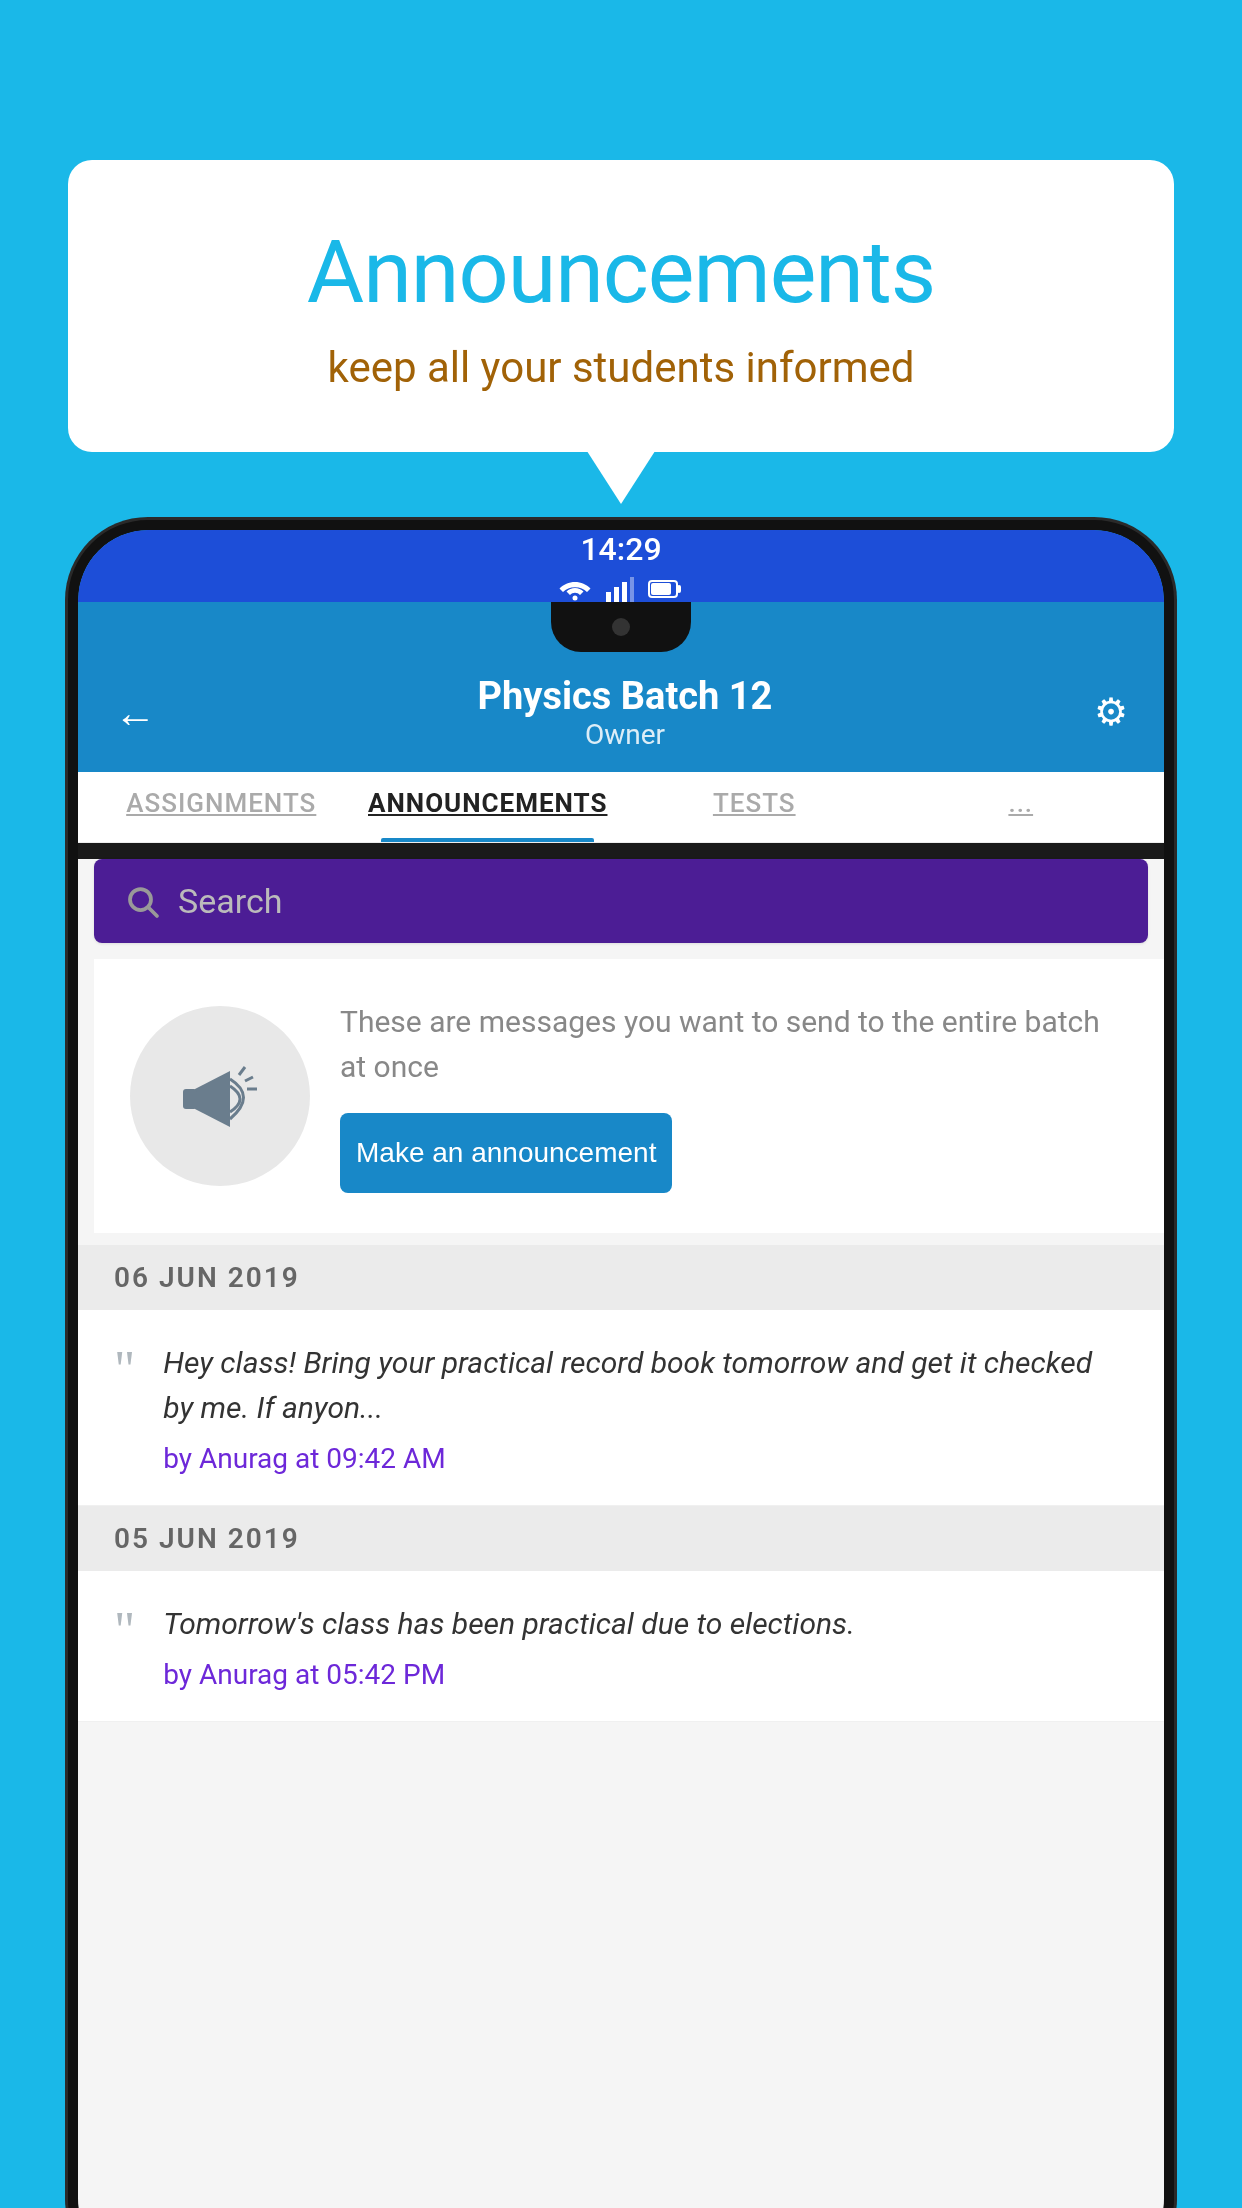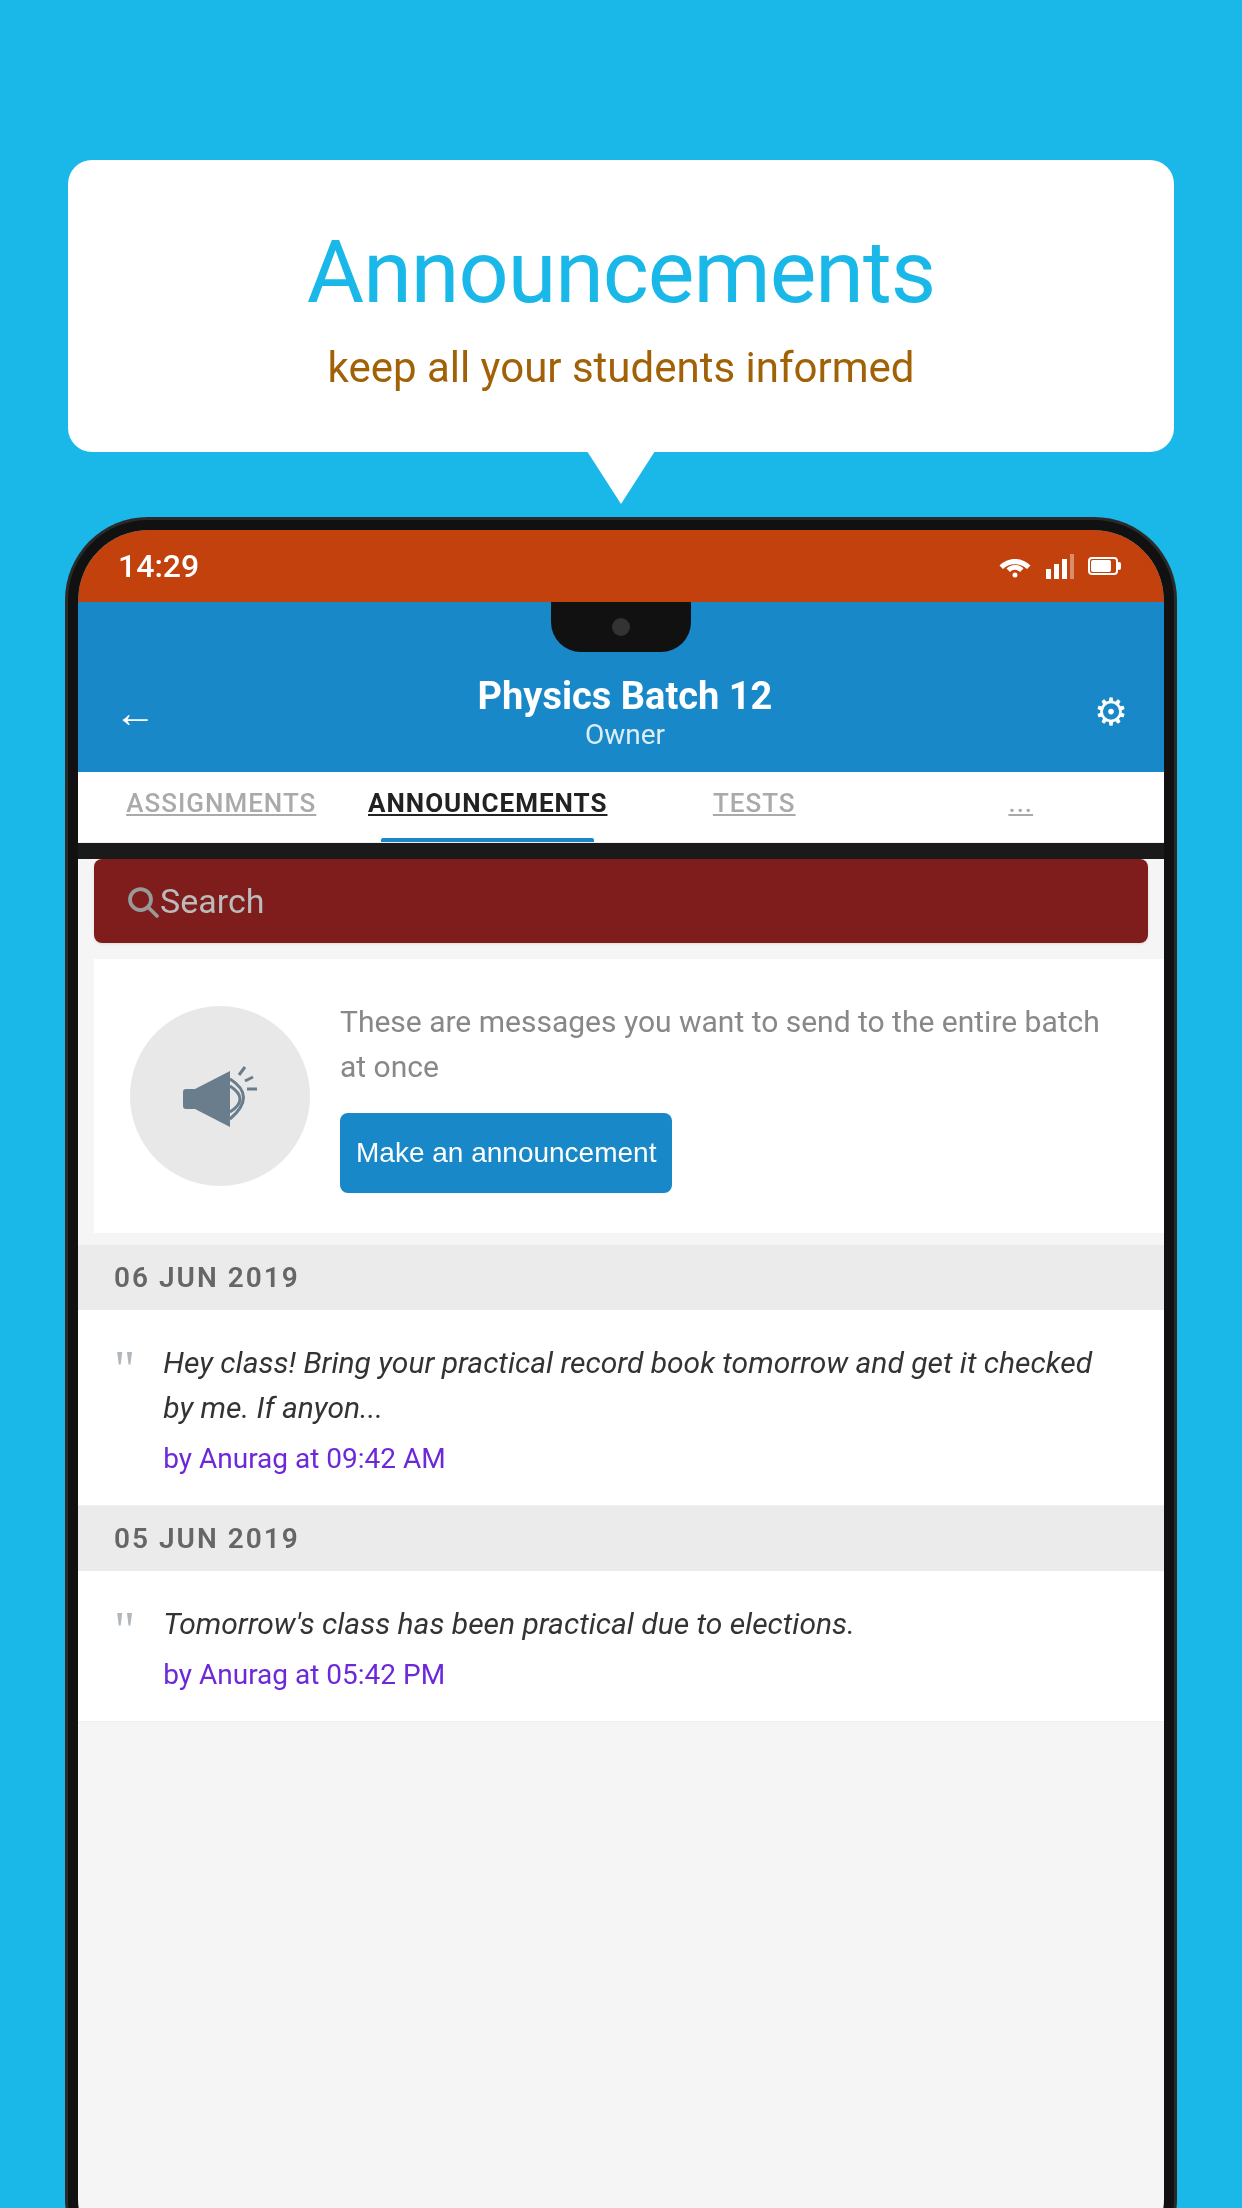--- a/index.html
+++ b/index.html
@@ -73,27 +73,28 @@
       border-radius: 80px 80px 70px 70px;
       overflow: hidden;
       padding: 0;
       position: relative;
       border: 10px solid #111;
       box-shadow: 0 0 0 3px #2a2a2a;
     }
 
     
     .status-bar {
-      background: #c2410c;
+      background: #1d4ed8;
       height: 72px;
       display: flex;
       align-items: center;
       justify-content: space-between;
       padding: 0 40px;
       border-radius: 70px 70px 0 0;
+      flex-direction: column;
     }
 
     .status-time {
       color: white;
       font-size: 32px;
       font-weight: 500;
     }
 
     .status-icons {
       display: flex;
@@ -203,27 +204,27 @@
     }
 
     
     .content {
       background: #f5f5f5;
       min-height: 1400px;
     }
 
     
     .search-bar {
-      background: #7f1d1d;
+      background: #4c1d95;
       margin: 16px;
       border-radius: 8px;
       display: flex;
       align-items: center;
       padding: 22px 30px;
-      gap: 0;
+      gap: 18px;
       box-shadow: 0 1px 3px rgba(0,0,0,0.1);
     }
 
     .search-icon-svg {
       width: 36px;
       height: 36px;
       color: #999;
     }
 
     .search-text {

